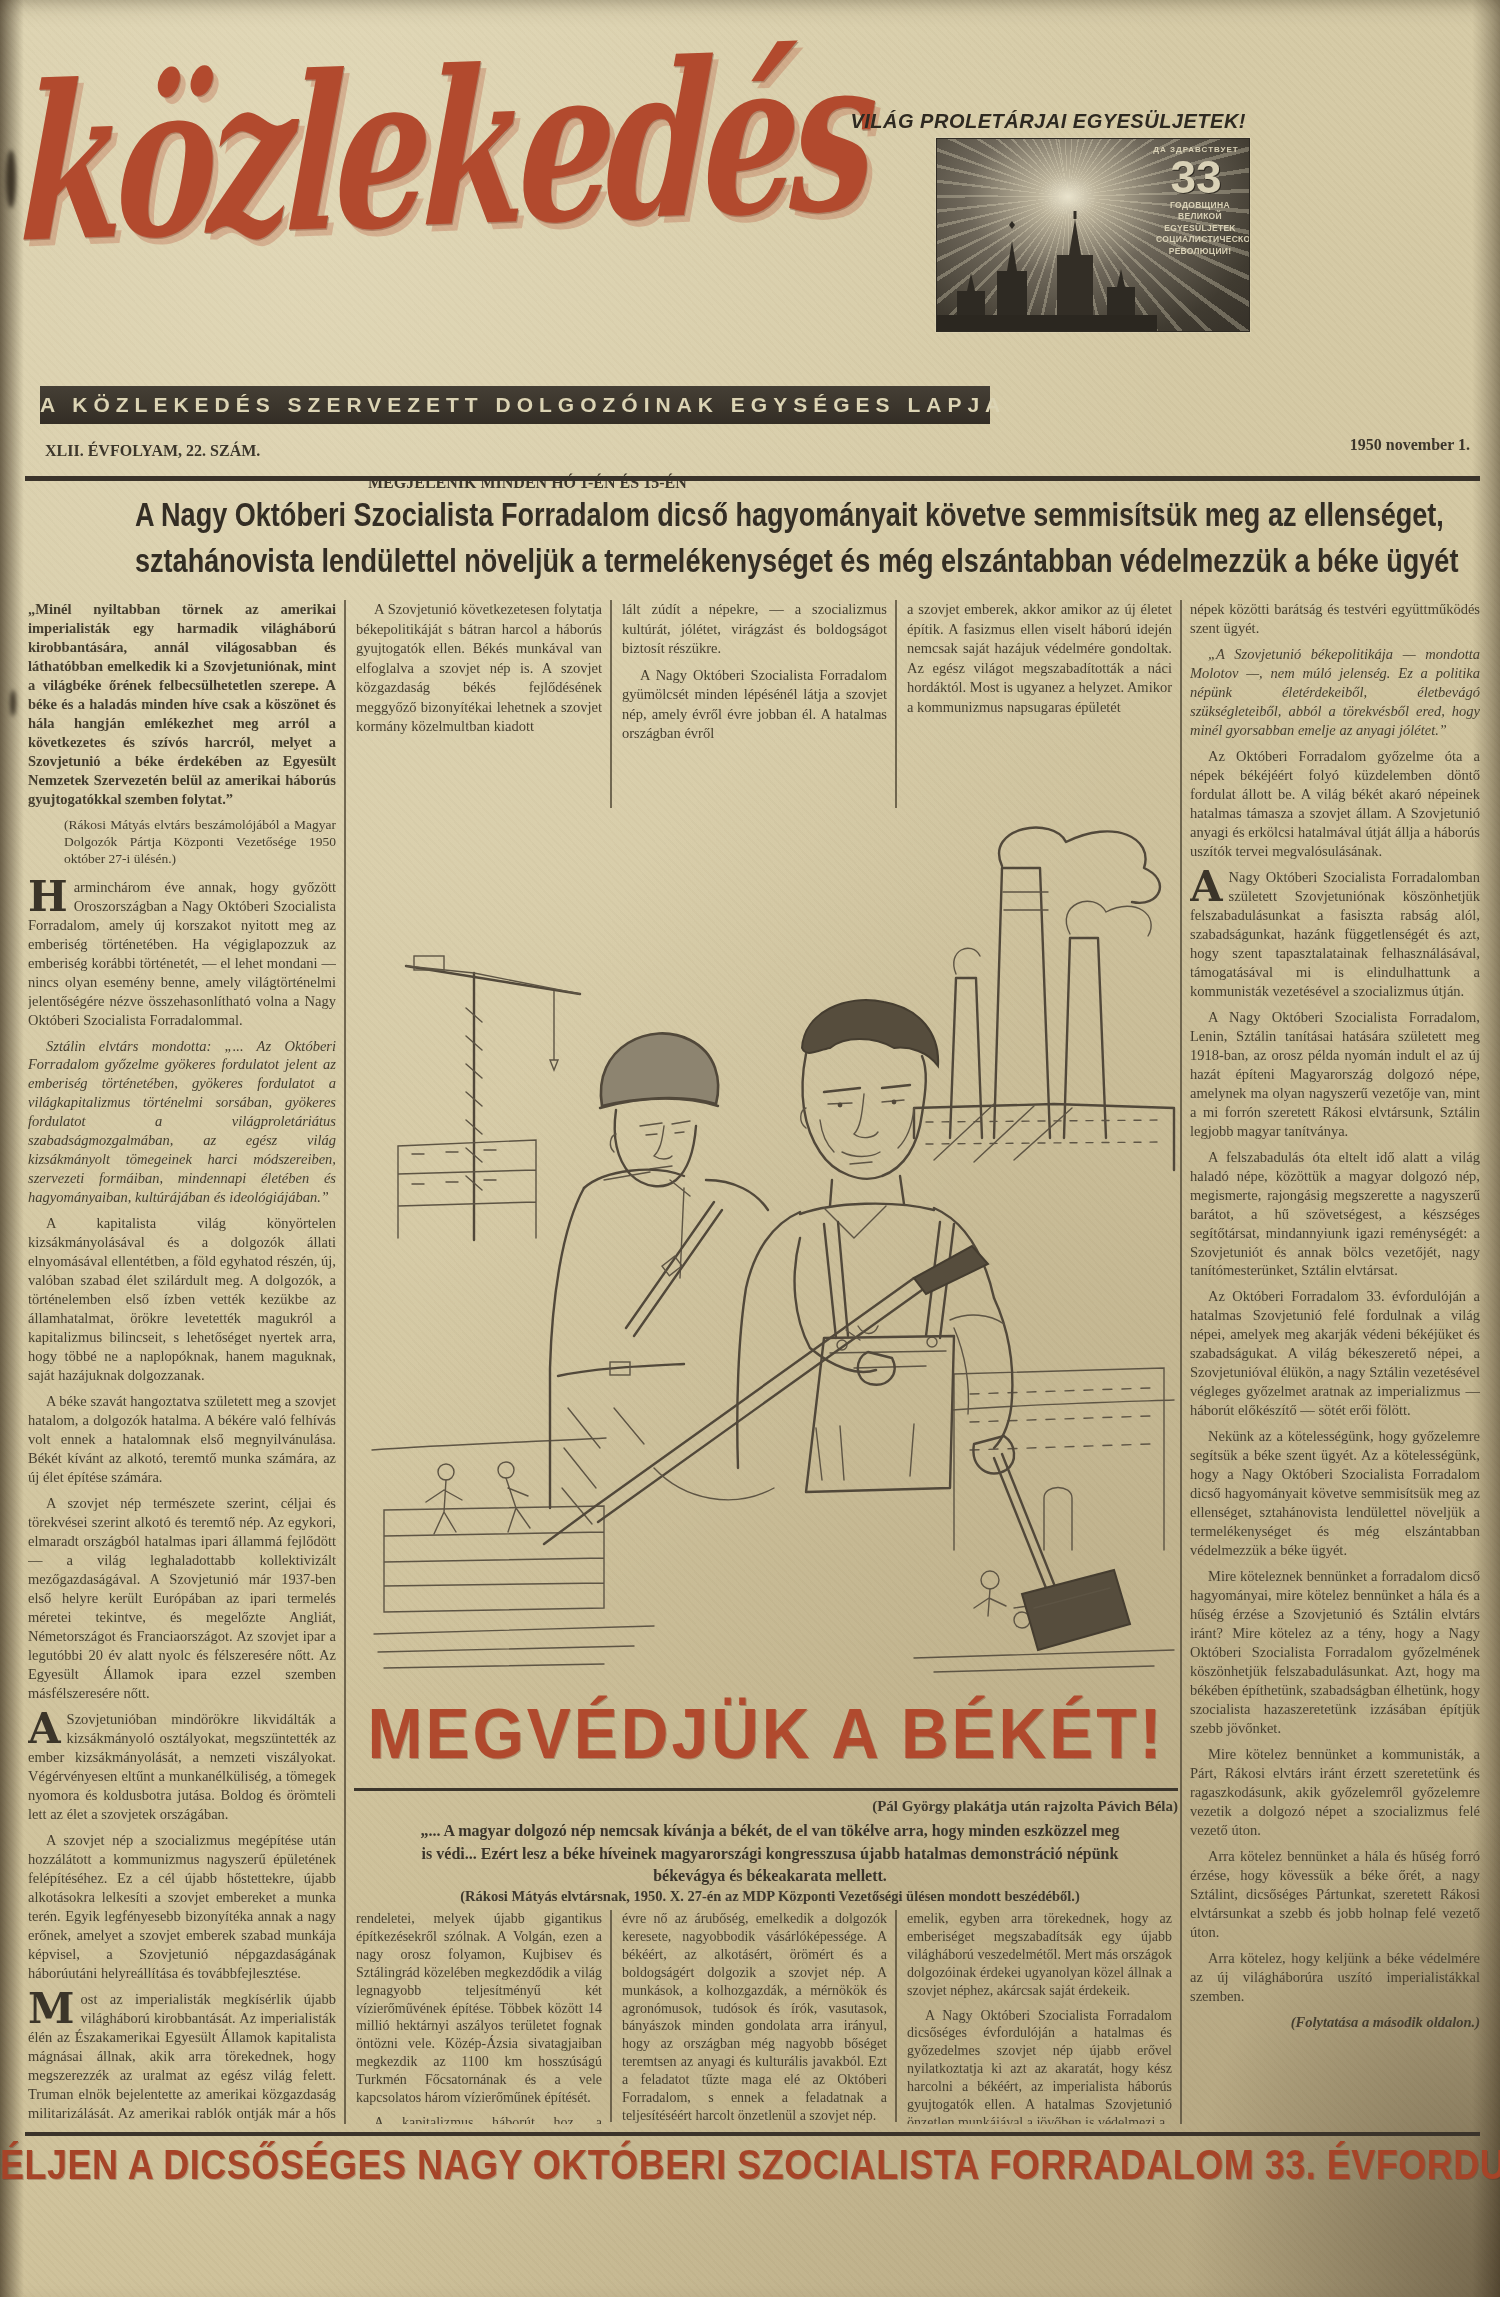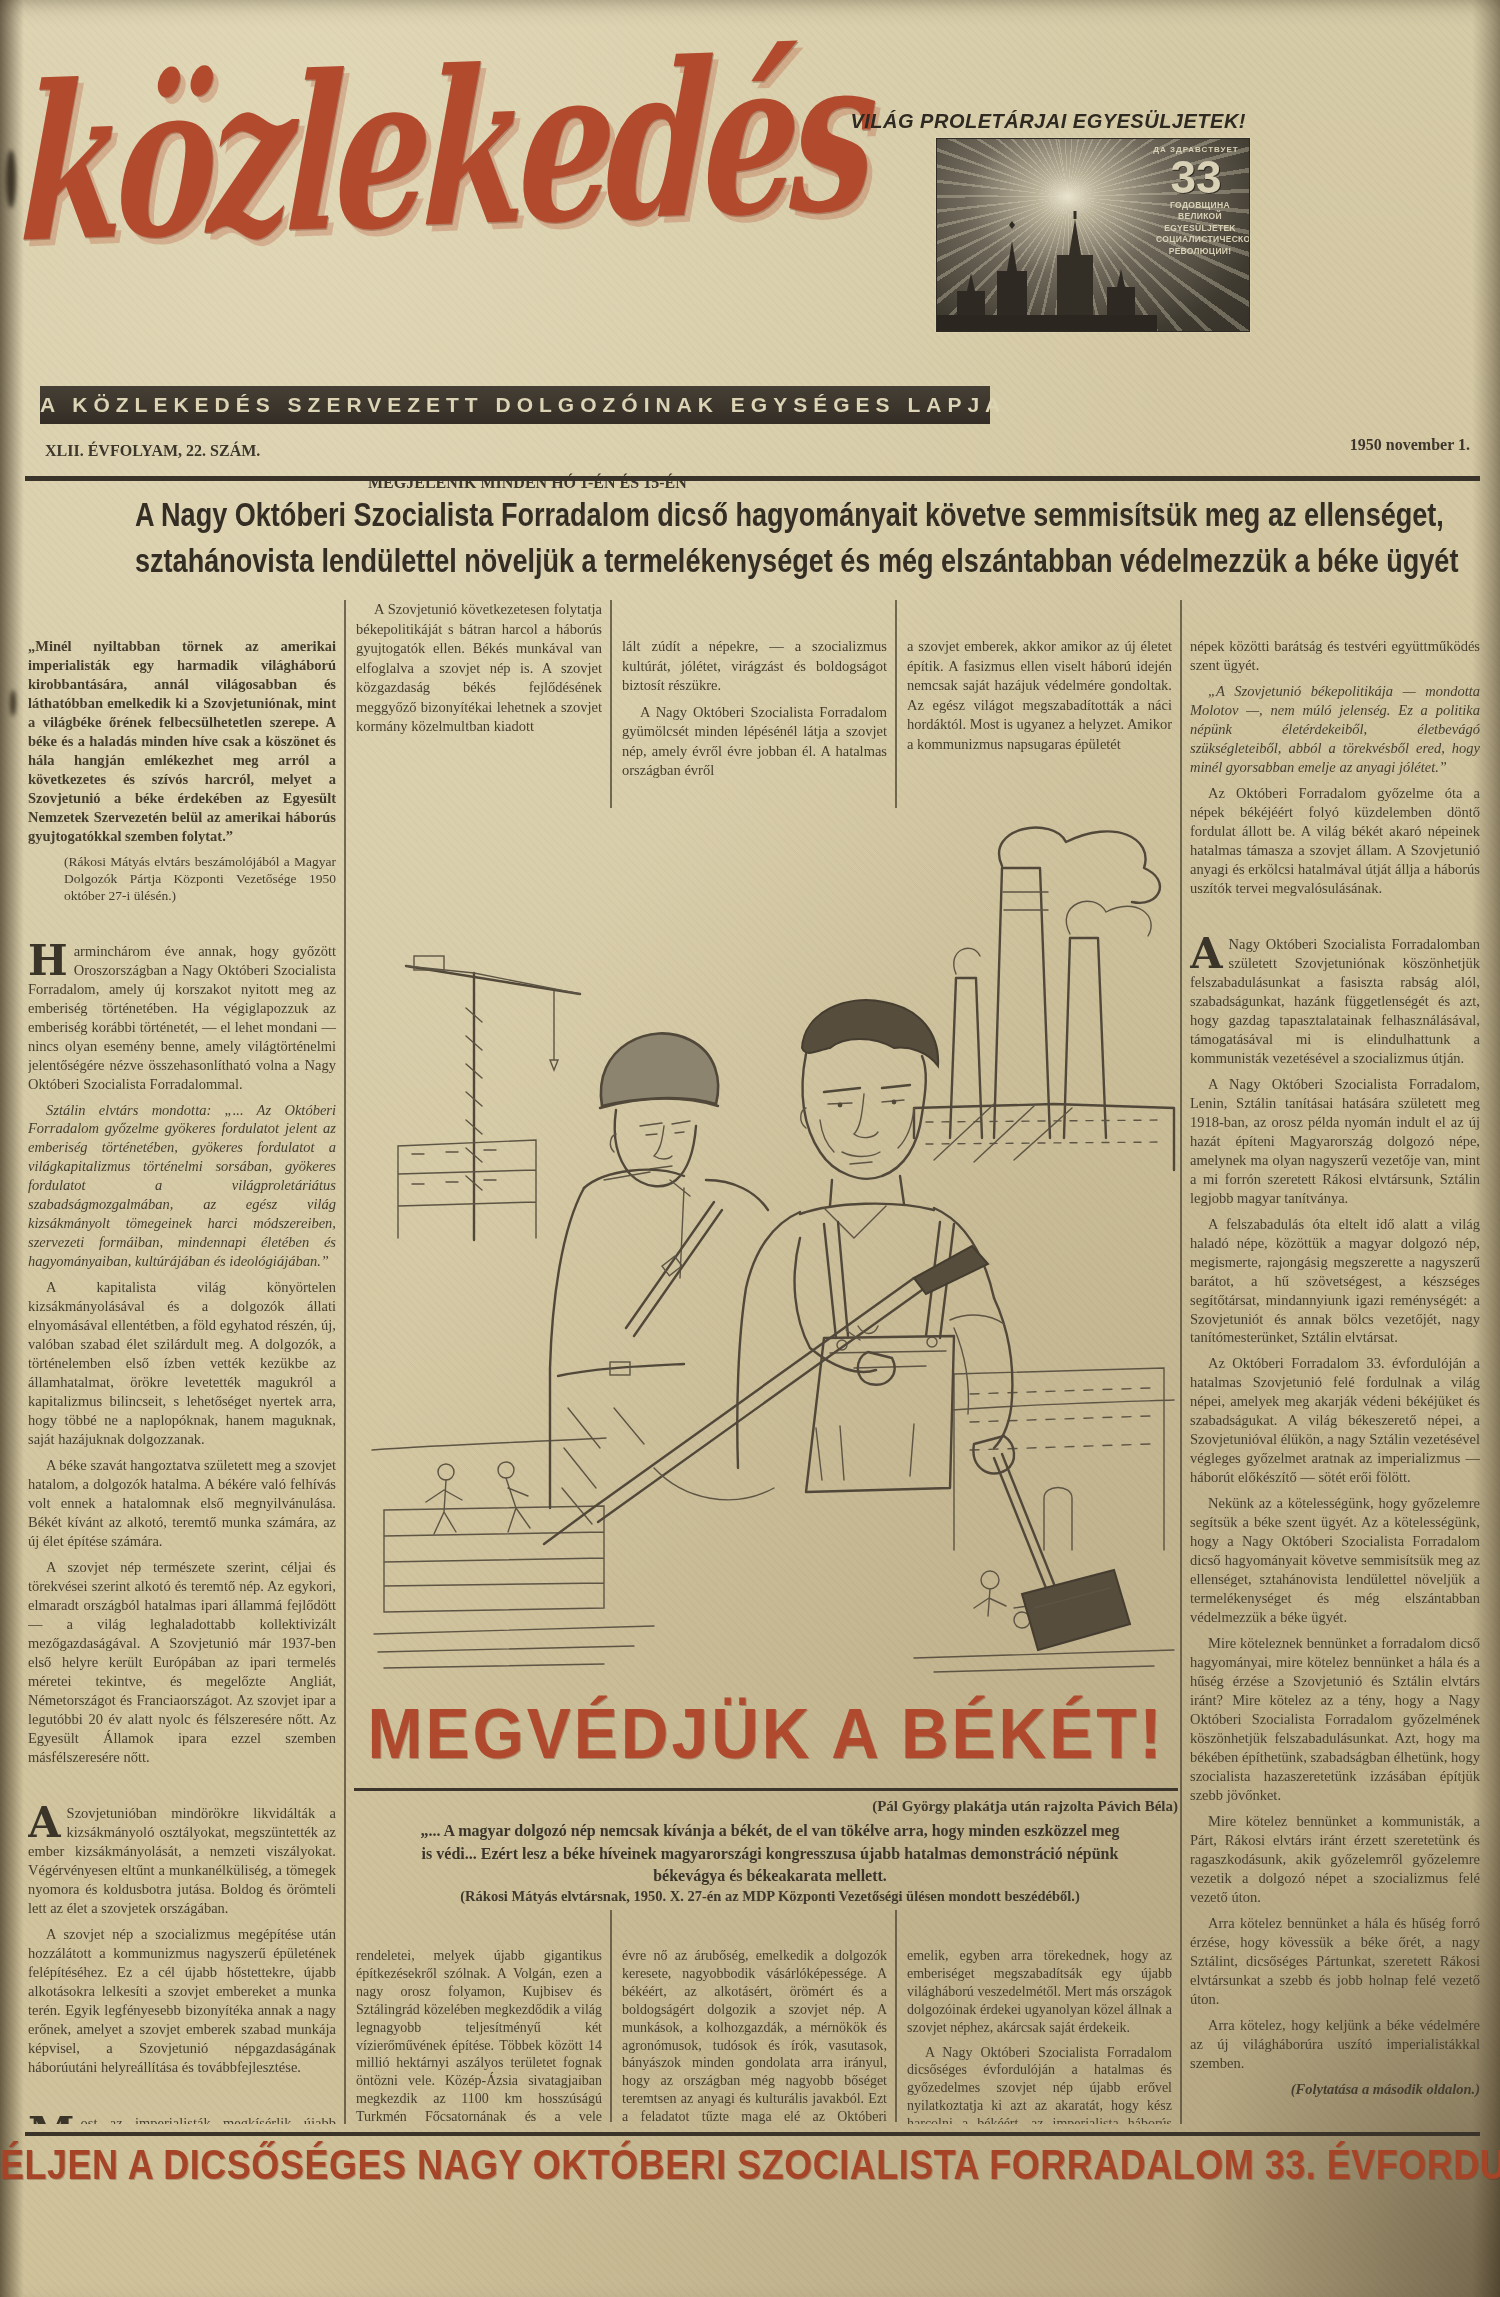--- a/index.html
+++ b/index.html
@@ -80,21 +80,21 @@
   .mini2{position:absolute;top:1910px;height:214px;overflow:hidden;text-align:justify;
        font-size:14px;line-height:1.28;}
   #colA{left:356px;width:246px;}
   #colB{left:622px;width:265px;}
   #colC{left:907px;width:265px;}
   #colD{left:356px;width:246px;}
   #colE{left:622px;width:265px;}
   #colF{left:907px;width:265px;}
 
   .para{margin:0 0 7px;text-indent:18px;}
-  .noindent{text-indent:0;margin-top:37px;}
+  .noindent{text-indent:0;}
   .lead{font-weight:700;}
   .italic{font-style:italic;}
   .attribution{font-size:13.5px;line-height:1.28;padding-left:36px;margin:2px 0 10px;text-indent:0;}
   .dropcap{float:left;font-family:"DejaVu Serif", serif;font-weight:700;font-size:42px;
     line-height:32px;margin:3px 6px 0 0;color:#3b3529;}
   .cont{text-align:right;font-weight:700;font-style:italic;text-indent:0;}
 
   .vrule{position:absolute;width:2px;background:rgba(86,78,58,.8);}
   #v1{left:344px;top:600px;height:1524px;}
   #v2a{left:610px;top:600px;height:208px;}
@@ -325,21 +325,21 @@
   </div>
   <div class="mini2" id="colF">
     <p class="para noindent">emelik, egyben arra törekednek, hogy az emberiséget megszabadítsák egy újabb világháború veszedelmétől. Mert más országok dolgozóinak érdekei ugyanolyan közel állnak a szovjet néphez, akárcsak saját érdekeik.</p>
     <p class="para">A Nagy Októberi Szocialista Forradalom dicsőséges évfordulóján a hatalmas és győzedelmes szovjet nép újabb erővel nyilatkoztatja ki azt az akaratát, hogy kész harcolni a békéért, az imperialista háborús gyujtogatók ellen. A hatalmas Szovjetunió önzetlen munkájával a jövőben is védelmezi a</p>
   </div>
 
   <div class="col" id="col5">
     <p class="para noindent">népek közötti barátság és testvéri együttműködés szent ügyét.</p>
     <p class="para italic">„A Szovjetunió békepolitikája — mondotta Molotov —, nem múló jelenség. Ez a politika népünk életérdekeiből, életbevágó szükségleteiből, abból a törekvésből ered, hogy minél gyorsabban emelje az anyagi jólétet.”</p>
     <p class="para">Az Októberi Forradalom győzelme óta a népek békéjéért folyó küzdelemben döntő fordulat állott be. A világ békét akaró népeinek hatalmas támasza a szovjet állam. A Szovjetunió anyagi és erkölcsi hatalmával útját állja a háborús uszítók tervei megvalósulásának.</p>
-    <p class="para noindent"><span class="dropcap">A</span><span>Nagy Októberi Szocialista Forradalomban született Szovjetuniónak köszönhetjük felszabadulásunkat a fasiszta rabság alól, szabadságunkat, hazánk függetlenségét és azt, hogy gazdag tapasztalatainak felhasználásával, támogatásával mi is elindulhattunk a kommunisták vezetésével a szocializmus útján.</span></p>
+    <p class="para noindent"><span class="dropcap">A</span><span>Nagy Októberi Szocialista Forradalomban született Szovjetuniónak köszönhetjük felszabadulásunkat a fasiszta rabság alól, szabadságunkat, hazánk függetlenségét és azt, hogy szent tapasztalatainak felhasználásával, támogatásával mi is elindulhattunk a kommunisták vezetésével a szocializmus útján.</span></p>
     <p class="para">A Nagy Októberi Szocialista Forradalom, Lenin, Sztálin tanításai hatására született meg 1918-ban, az orosz példa nyomán indult el az új hazát építeni Magyarország dolgozó népe, amelynek ma olyan nagyszerű vezetője van, mint a mi forrón szeretett Rákosi elvtársunk, Sztálin legjobb magyar tanítványa.</p>
     <p class="para">A felszabadulás óta eltelt idő alatt a világ haladó népe, közöttük a magyar dolgozó nép, megismerte, rajongásig megszerette a nagyszerű barátot, a hű szövetségest, a készséges segítőtársat, mindannyiunk igazi reménységét: a Szovjetuniót és annak bölcs vezetőjét, nagy tanítómesterünket, Sztálin elvtársat.</p>
     <p class="para">Az Októberi Forradalom 33. évfordulóján a hatalmas Szovjetunió felé fordulnak a világ népei, amelyek meg akarják védeni békéjüket és szabadságukat. A világ békeszerető népei, a Szovjetunióval élükön, a nagy Sztálin vezetésével végleges győzelmet aratnak az imperializmus — háborút előkészítő — sötét erői fölött.</p>
     <p class="para">Nekünk az a kötelességünk, hogy győzelemre segítsük a béke szent ügyét. Az a kötelességünk, hogy a Nagy Októberi Szocialista Forradalom dicső hagyományait követve semmisítsük meg az ellenséget, sztahánovista lendülettel növeljük a termelékenységet és még elszántabban védelmezzük a béke ügyét.</p>
     <p class="para">Mire köteleznek bennünket a forradalom dicső hagyományai, mire kötelez bennünket a hála és a hűség érzése a Szovjetunió és Sztálin elvtárs iránt? Mire kötelez az a tény, hogy a Nagy Októberi Szocialista Forradalom győzelmének köszönhetjük felszabadulásunkat. Azt, hogy ma békében építhetünk, szabadságban élhetünk, hogy szocialista hazaszeretetünk izzásában építjük szebb jövőnket.</p>
     <p class="para">Mire kötelez bennünket a kommunisták, a Párt, Rákosi elvtárs iránt érzett szeretetünk és ragaszkodásunk, akik győzelemről győzelemre vezetik a dolgozó népet a szocializmus felé vezető úton.</p>
     <p class="para">Arra kötelez bennünket a hála és hűség forró érzése, hogy kövessük a béke őrét, a nagy Sztálint, dicsőséges Pártunkat, szeretett Rákosi elvtársunkat a szebb és jobb holnap felé vezető úton.</p>
     <p class="para">Arra kötelez, hogy keljünk a béke védelmére az új világháborúra uszító imperialistákkal szemben.</p>
     <p class="para cont">(Folytatása a második oldalon.)</p>
   </div>

